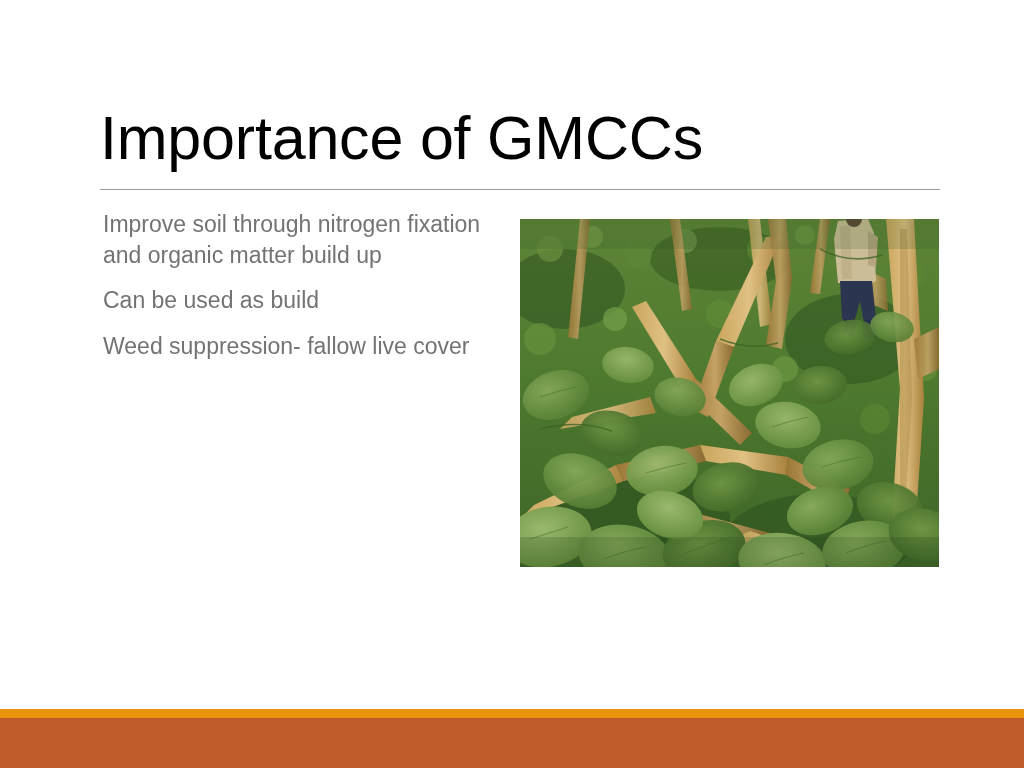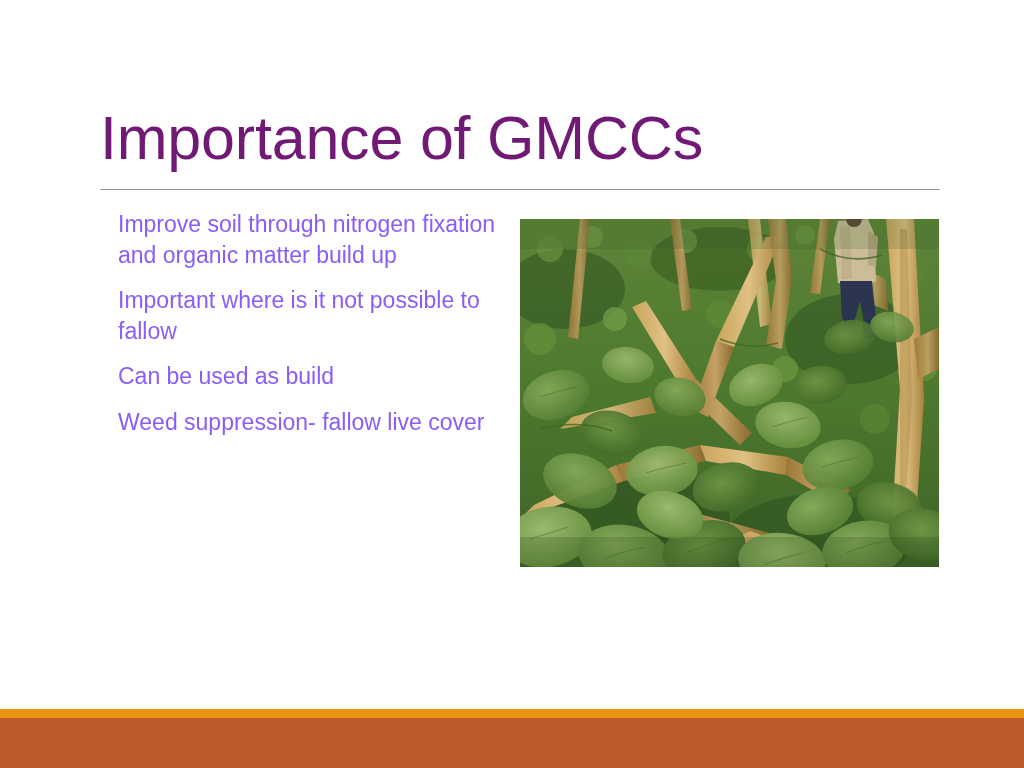--- a/index.html
+++ b/index.html
@@ -26,21 +26,21 @@
     position: absolute;
     left: 100px;
     top: 108px;
     width: 840px;
   }
   .slide-title {
     font-family: "Liberation Sans", sans-serif;
     font-size: 61px;
     font-weight: 400;
     line-height: 1.0;
-    color: #701a75;
+    color: #000000;
     letter-spacing: -0.2px;
     white-space: nowrap;
   }
   .title-rule {
     position: absolute;
     left: 100px;
     top: 189px;
     width: 840px;
     height: 1px;
     background: #9a9a9a;
@@ -51,22 +51,22 @@
     position: absolute;
     left: 102px;
     top: 209px;
     width: 400px;
   }
   .bullet {
     font-family: "Liberation Sans", sans-serif;
     font-size: 23px;
     font-weight: 400;
     line-height: 1.33;
-    color: #8b5cf6;
-    margin: 0 0 15px 16px;
+    color: #737373;
+    margin: 0 0 15px 1px;
   }
   .bullet:last-child { margin-bottom: 0; }
 
   
   .photo {
     position: absolute;
     left: 520px;
     top: 219px;
     width: 419px;
     height: 348px;
@@ -99,21 +99,20 @@
 <div class="slide">
 
   <div class="title-block">
     <div class="slide-title">Importance of GMCCs</div>
   </div>
 
   <div class="title-rule"></div>
 
   <div class="body-block">
     <p class="bullet">Improve soil through nitrogen fixation and organic matter build up</p>
-    <p class="bullet">Important where is it not possible to fallow</p>
     <p class="bullet">Can be used as build</p>
     <p class="bullet">Weed suppression- fallow live cover</p>
   </div>
 
   <div class="photo">
     <svg width="419" height="348" viewBox="0 0 419 348" xmlns="http://www.w3.org/2000/svg" role="img">
       <defs>
         <linearGradient id="bgGreen" x1="0" y1="0" x2="0" y2="1">
           <stop offset="0%" stop-color="#5f8438"></stop>
           <stop offset="45%" stop-color="#4e7a2f"></stop>

